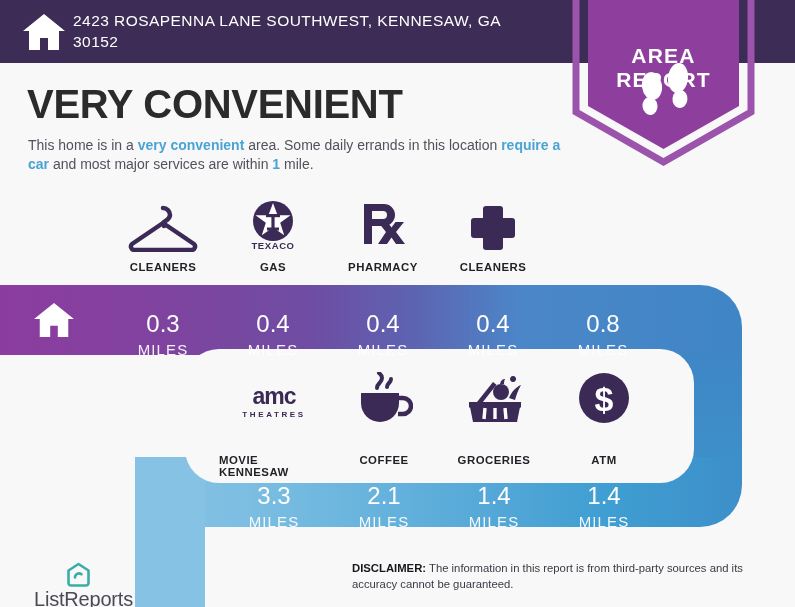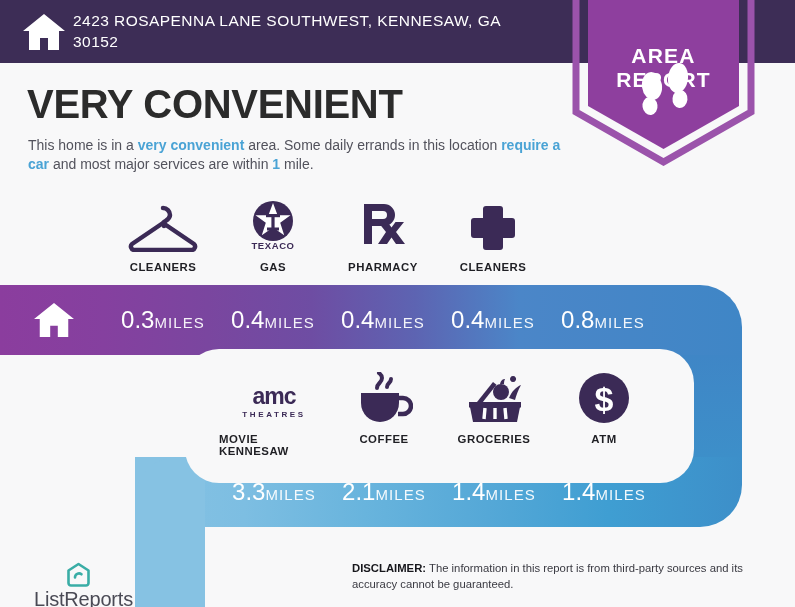--- a/index.html
+++ b/index.html
@@ -50,27 +50,27 @@
 
   
   .iconrow { position:absolute; display:flex; }
   .icell { display:flex; flex-direction:column; align-items:center; }
   .iglyph { height:52px; display:flex; align-items:flex-end; justify-content:center; }
   .ilabel { margin-top:9px; font-size:11.4px; font-weight:700; color:#1f1f24; letter-spacing:.5px; }
 
   #iconrow1 { left:108px; top:200px; }
   #iconrow1 .icell { width:110px; }
   #iconrow2 { left:219px; top:372px; }
-  #iconrow2 .icell { width:110px; }
+  #iconrow2 .icell { width:110px;gap:21px; }
 
   
   .milerow { position:absolute; display:flex; }
   .mcell {
-    display:flex; flex-direction:row; align-items:center; justify-content:center;
-    height:70px; width:110px; color:#ffffff;
+    display:flex; flex-direction:column; align-items:center; justify-content:center;
+    height:70px; width:110px; color:#ffffff;margin-top:15px;
   }
   .mnum { font-size:24px; font-weight:400; line-height:1; }
   .munit { font-size:15px; letter-spacing:1.1px; margin-top:5px; opacity:.93; }
   #milerow1 { left:108px; top:285px; }
   #milerow2 { left:219px; top:457px;justify-content:center; }
 
   .homecell {
     position:absolute; left:0; top:285px; width:108px; height:70px;
     display:flex; align-items:center; justify-content:center;
   }

